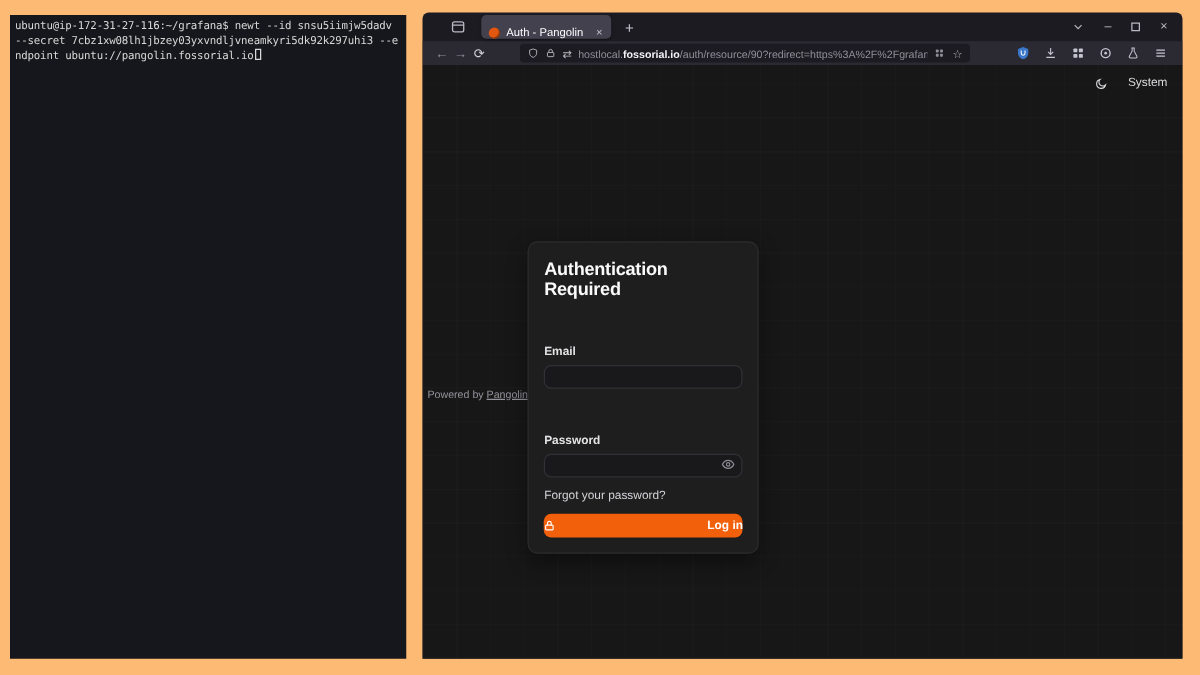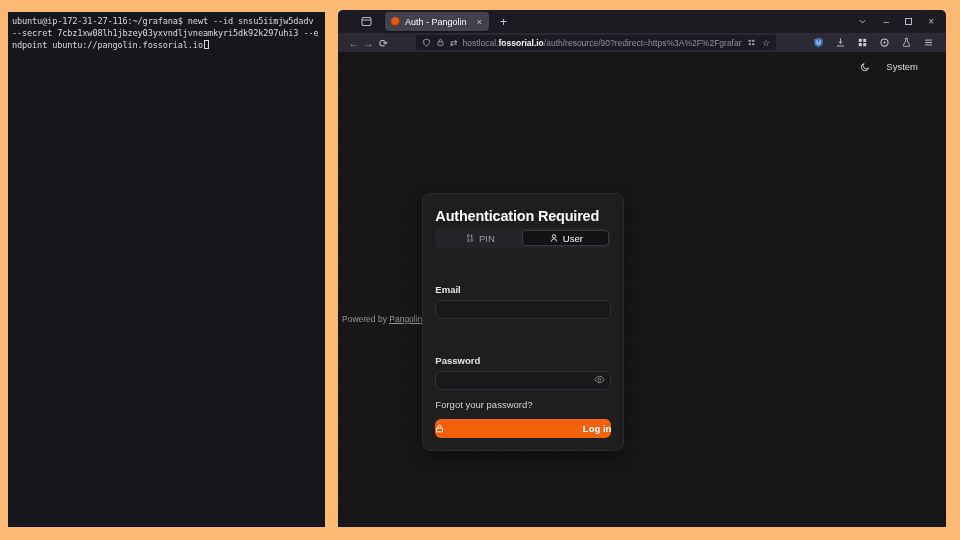--- a/index.html
+++ b/index.html
@@ -30,21 +30,21 @@
   .browser {
     position:absolute; left:338px; top:10px; width:608px; height:517px;
     background:#1c1b22; border-radius:5px 5px 0 0; overflow:hidden;
   }
   svg { display:block; }
 
   .tabstrip { height:23px; display:flex; align-items:center; color:#cfcfd8; }
   .fxview { margin-left:22px; color:#b9b9c3; }
   .tab {
     margin-left:12px; width:104px; height:19px; background:#42414d;
-    border-radius:4px; display:flex; align-items:center; padding:0 6px; gap:5px;
+    border-radius:4px; display:flex; align-items:flex-end; padding:0 6px; gap:5px;
     color:#fbfbfe; box-shadow:0 1px 2px rgba(0,0,0,.3);
   }
   .favicon { width:9px; height:9px; border-radius:50%; background:#e2570f; flex:none;
              box-shadow:inset -1px -1px 0 rgba(0,0,0,.35); }
   .tab-title { font-size:9px; flex:1; white-space:nowrap; overflow:hidden; }
   .tab-close { font-size:9px; color:#c5c5cf; padding:0 1px; }
   .newtab { margin-left:11px; font-size:12px; color:#c5c5cf; line-height:1; }
   .tabstrip-right { margin-left:auto; display:flex; align-items:center; gap:16px; margin-right:12px; color:#b9b9c3; }
   .win-min { font-size:10px; }
   .win-max { width:7px; height:7px; border:1px solid #b9b9c3; }
@@ -68,30 +68,30 @@
   .urlbar-icons { display:flex; align-items:center; gap:6px; color:#8f8f99; }
   .toolbar-right { margin-left:auto; display:flex; align-items:center; gap:11px; margin-right:4px; color:#c5c5cf; }
 
   .content {
     position:absolute; left:0; top:42px; right:0; bottom:0; background:#171717;
     background-image:
       repeating-linear-gradient(0deg, rgba(255,255,255,0.013) 0 1px, transparent 1px 27px),
       repeating-linear-gradient(90deg, rgba(255,255,255,0.013) 0 1px, transparent 1px 27px);
   }
   .theme-toggle {
-    position:absolute; top:9px; right:28px; display:flex; align-items:center;
+    position:absolute; top:9px; right:12px; display:flex; align-items:center;
     gap:16px; color:#dcdcdf; font-size:9.5px;text-align:center;
   }
 
   .auth-area { position:absolute; top:141px; left:4px; width:100%;
     display:flex; align-items:center; }
   .powered { font-size:8.5px; color:#93939c; margin-bottom:7px; }
   .powered a { color:#93939c; text-decoration:underline; }
   .card {
-    width:202px; background:#1e1e1f; border:1px solid #2c2c2e; border-radius:8px;
+    width:185px; background:#1e1e1f; border:1px solid #2c2c2e; border-radius:8px;
     padding:14px 12px 12px; box-shadow:0 6px 16px rgba(0,0,0,.4);
   }
   .card-title { font-size:14.5px; font-weight:700; color:#fafafa; letter-spacing:-0.2px; margin-bottom:4px; }
   .card-sub { font-size:9.5px; color:#a1a1aa; margin-bottom:10px; }
   .segmented { display:flex; background:#242428; border-radius:6px; padding:2px; margin-bottom:10px; }
   .seg {
     flex:1; height:16px; display:flex; align-items:center; justify-content:center;
     gap:4px; font-size:9.5px; color:#9a9aa3; border-radius:4px;
   }
   .seg.active { background:#131315; color:#fafafa; border:1px solid #3a3a40; }
@@ -228,41 +228,20 @@
 
       <div class="auth-area">
         <div class="powered">
           <span>Powered by</span>
           <a href="#">Pangolin</a>
         </div>
 
         <div class="card">
           <div class="card-title">Authentication Required</div>
 
-          <div class="segmented">
-            <div class="seg">
-              <span>
-                <svg width="10" height="10" viewBox="0 0 24 24" fill="none" stroke="currentColor" stroke-width="2">
-                  <rect x="14" y="14" width="4" height="6" rx="2"></rect>
-                    <rect x="6" y="4" width="4" height="6" rx="2"></rect>
-                  <path d="M6 20h4M14 10h4M6 14h2v6M14 4h2v6"></path>
-                </svg>
-              </span>
-              <span>PIN</span>
-            </div>
-            <div class="seg active">
-              <span>
-                <svg width="10" height="10" viewBox="0 0 24 24" fill="none" stroke="currentColor" stroke-width="2">
-                  <circle cx="12" cy="8" r="4"></circle>
-                    <path d="M6 21v-1a6 6 0 0 1 12 0v1"></path>
-                </svg>
-              </span>
-              <span>User</span>
-            </div>
-          </div>
 
           <label class="field-label">Email</label>
           <div class="input-wrap">
             <input class="text-input" type="text" style="">
           </div>
 
           <label class="field-label">Password</label>
           <div class="input-wrap">
             <input class="text-input" type="password" style="">
             <span class="eye">

